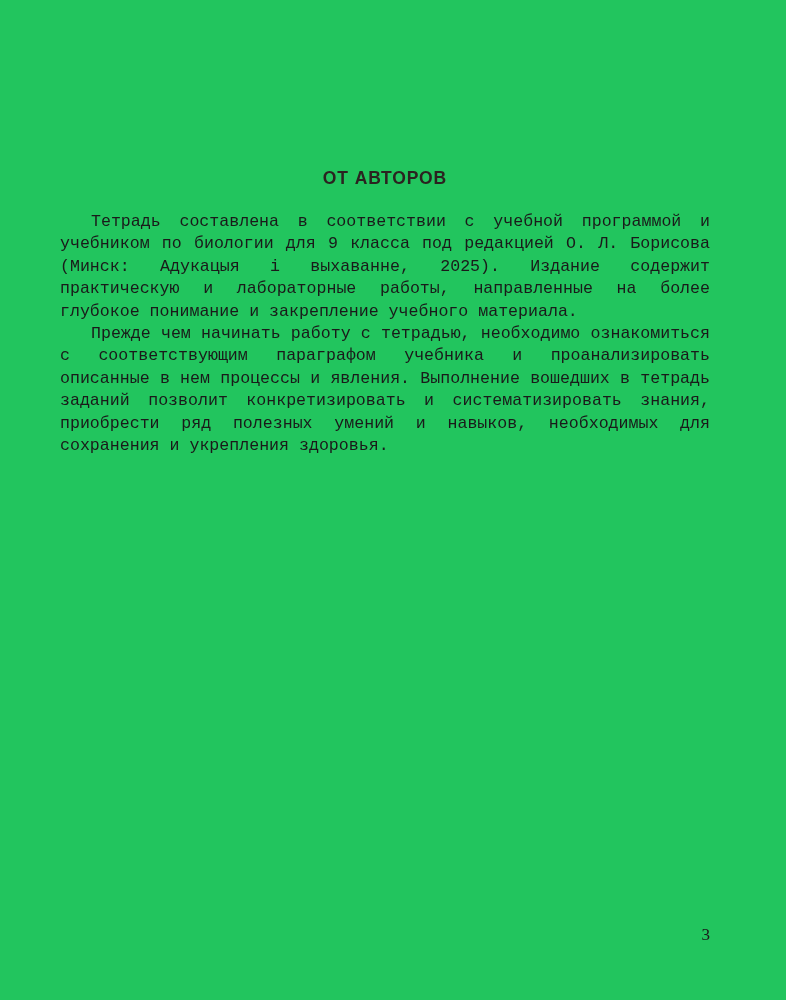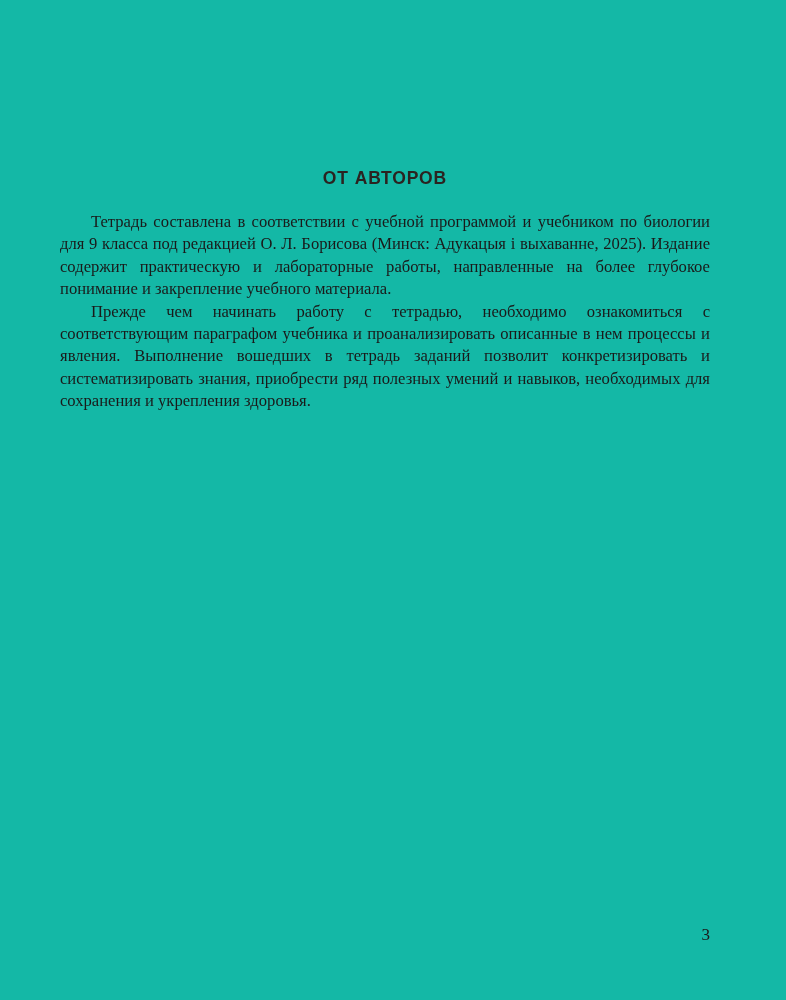--- a/index.html
+++ b/index.html
@@ -6,21 +6,21 @@
   html, body {
     margin: 0;
     padding: 0;
     background: #ffffff;
   }
 
   .page {
     position: relative;
     width: 786px;
     height: 1000px;
-    background: #14b8a6;
+    background: #22c55e;
     overflow: hidden;
     box-sizing: border-box;
   }
 
   .page-heading {
     position: absolute;
     left: 60px;
     top: 168px;
     width: 650px;
     text-align: center;
@@ -30,21 +30,21 @@
     letter-spacing: 0.9px;
     color: #2b2320;
     margin: 0;
   }
 
   .body-text {
     position: absolute;
     left: 60px;
     top: 211px;
     width: 650px;
-    font-family: Liberation Serif, serif;
+    font-family: Liberation Mono, monospace;
     font-size: 16.6px;
     line-height: 22.4px;
     color: #1a1a1a;
     text-align: justify;
     text-justify: inter-word;
     -webkit-hyphens: manual;
     hyphens: manual;
   }
 
   .body-text p {

